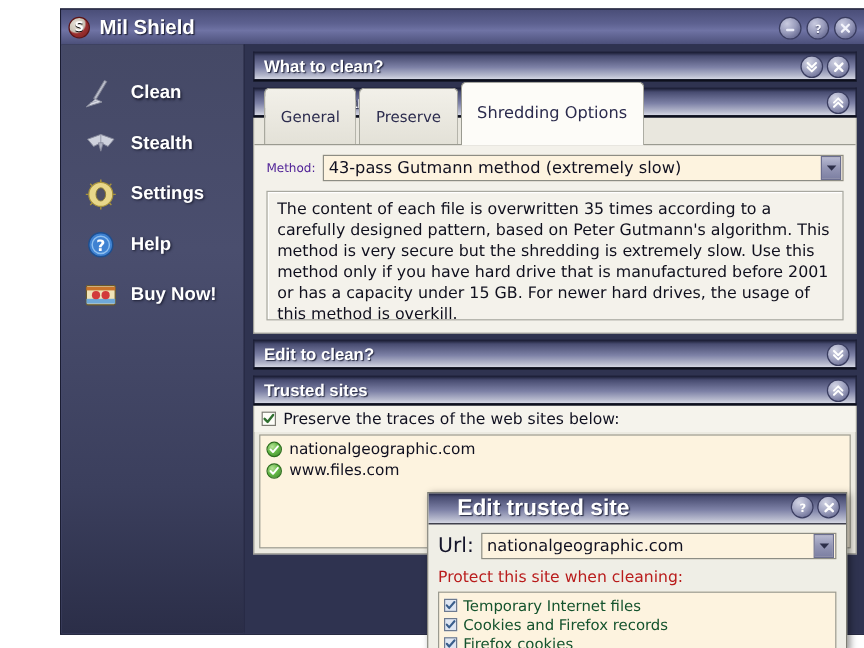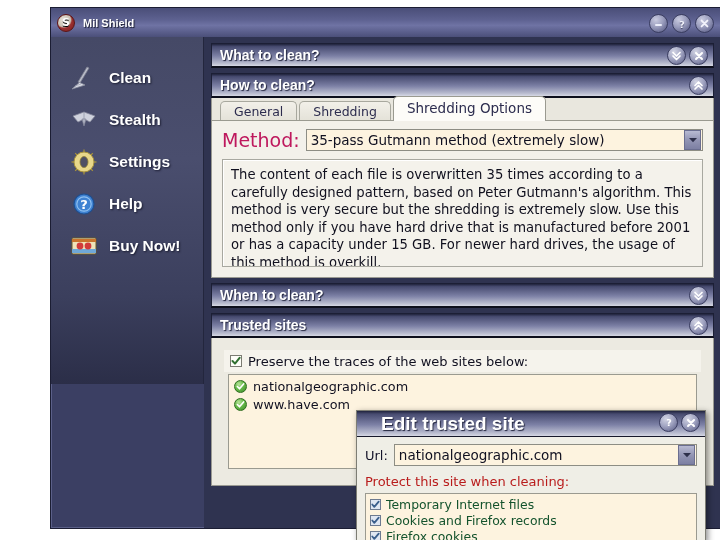--- a/index.html
+++ b/index.html
@@ -29,41 +29,41 @@
     width:18px;height:18px;border-radius:50%;
     background:radial-gradient(circle at 35% 30%,#e8e2d8 0%,#c9c2b4 45%,#9b3030 55%,#7a1f1f 100%);
     border:1px solid #5e1414;
     display:flex;align-items:center;justify-content:center;
     font-size:11px;font-weight:bold;color:#fff;
     text-shadow:0 1px 0 #000;
     box-sizing:border-box;
     flex:none;
   }
   .app-title{
-    margin-left:8px;color:#ffffff;font-weight:bold;font-size:11px;
+    margin-left:8px;color:#ffffff;font-weight:bold;font-size:17px;
     font-family:"Liberation Sans",sans-serif;
     text-shadow:1px 1px 1px #1a1c30;
     letter-spacing:0px;
   }
   .title-btns{position:absolute;right:7px;top:6px;display:flex;gap:4px;}
   .tbtn{
     width:19px;height:19px;border-radius:50%;
     background:radial-gradient(circle at 35% 28%,#c9cbe0 0%,#9a9dbd 45%,#6c6f96 78%,#4d5078 100%);
     border:1px solid #3a3d60;
     display:flex;align-items:center;justify-content:center;
     color:#f0f0f8;font-size:12px;font-weight:bold;
     font-family:"DejaVu Sans",sans-serif;
     box-sizing:border-box;cursor:pointer;
     text-shadow:0 1px 1px #3a3d60;
   }
   .tbtn svg{display:block;}
 
   
   .sidenav{
-    position:absolute;left:0;top:29px;width:152px;height:347px;
+    position:absolute;left:0;top:29px;width:152px;height:491px;
     background:linear-gradient(to bottom,#454966 0%,#4a4e6e 35%,#3b3f5d 75%,#2b2e48 100%);
     border-right:1px solid #23263d;
   }
   .nav-list{padding-top:20px;}
   .nav-item{
     display:flex;align-items:center;height:42px;padding-left:16px;cursor:pointer;
   }
   .nav-ico{width:34px;height:30px;flex:none;display:flex;align-items:center;justify-content:center;}
   .nav-label{
     margin-left:8px;color:#ffffff;font-weight:bold;font-size:15.5px;
@@ -122,21 +122,21 @@
   }
 
   
   .tabstrip{
     display:flex;align-items:flex-end;height:23px;
     background:#e9e7de;
     padding-left:8px;padding-top:4px;
     box-sizing:border-box;
   }
   .tab{
-    height:21px;line-height:20px;padding:0 13px;
+    height:21px;line-height:20px;padding:14px 13px;
     font-size:12.5px;color:#2c2c4e;
     font-family:"DejaVu Sans",sans-serif;
     background:linear-gradient(to bottom,#f2f0e9 0%,#e2e0d6 100%);
     border:1px solid #a8a89e;
     border-bottom:none;
     border-radius:5px 5px 0 0;
     margin-right:2px;
     cursor:pointer;
     position:relative;top:2px;
   }
@@ -149,21 +149,21 @@
   }
   .tabpane{
     background:#f3f1ea;
     border-top:1px solid #9a9a90;
     padding:8px 10px 10px 10px;
     margin-top:-1px;
     position:relative;
   }
   .method-row{display:flex;align-items:center;margin-bottom:8px;}
   .method-label{
-    font-size:19px;color:#be185d;font-family:"DejaVu Sans",sans-serif;
+    font-size:10px;color:#4c1d95;font-family:"DejaVu Sans",sans-serif;
     margin-right:6px;
   }
   .combo{
     flex:1;height:22px;display:flex;align-items:center;
     background:#fdf3df;
     border:1px solid #8d8d84;
     box-sizing:border-box;
     position:relative;
   }
   .combo-val{
@@ -182,21 +182,21 @@
     border:1px solid #a8a8a0;
     box-shadow:1px 1px 0 #ffffff inset;
     padding:6px 8px 8px 8px;
     font-size:13.2px;line-height:17.5px;color:#10101e;
     font-family:"DejaVu Sans",sans-serif;
     height:108px;box-sizing:border-box;
     overflow:hidden;
   }
 
   
-  .trusted-body{padding:12px;}
+  .trusted-body{padding:0;}
   .preserve-row{
     display:flex;align-items:center;height:22px;
     background:#f5f3ec;padding-left:6px;
   }
   .chk{
     width:12px;height:12px;flex:none;
     background:#fdfdf8;border:1px solid #7b7b72;
     display:flex;align-items:center;justify-content:center;
     box-sizing:border-box;cursor:pointer;
   }
@@ -241,21 +241,21 @@
   }
   .dlg-title-text{
     margin-left:24px;color:#ffffff;font-weight:bold;font-size:19px;
     font-family:"Liberation Sans",sans-serif;
     text-shadow:1px 1px 1px #23263e;
   }
   .dlg-btns{position:absolute;right:5px;top:2px;display:flex;gap:3px;}
   .dlg-body{padding:7px 8px 0 8px;background:#efeee6;height:105px;box-sizing:border-box;}
   .url-row{display:flex;align-items:center;margin-bottom:8px;}
   .url-label{
-    font-size:13px;color:#14142a;font-family:"DejaVu Sans",sans-serif;margin-right:6px;
+    font-size:17px;color:#14142a;font-family:"DejaVu Sans",sans-serif;margin-right:6px;
   }
   .protect-label{
     font-size:13px;color:#b91c1c;font-family:"DejaVu Sans",sans-serif;
     margin-bottom:4px;
   }
   .protect-list{
     background:#fdf3df;border:1px solid #9a9a90;
     padding:2px 0 0 4px;height:48px;box-sizing:border-box;overflow:hidden;
   }
   .protect-row{display:flex;align-items:center;height:16px;cursor:pointer;}
@@ -398,43 +398,43 @@
             <div class="pbtn">
               <svg width="13" height="13" viewBox="0 0 13 13">
                   <path d="M3 6.5 L6.5 3 L10 6.5 M3 10 L6.5 6.5 L10 10" fill="none" stroke="#ffffff" stroke-width="1.7" stroke-linecap="round" stroke-linejoin="round"></path>
                 </svg>
             </div>
           </div>
         </div>
         <div class="panel-body">
           <div class="tabstrip">
             <div class="tab">General</div>
-            <div class="tab">Shredding</div>
+            <div class="tab">Preserve</div>
             <div class="tab active">Shredding Options</div>
           </div>
           <div class="tabpane">
             <div class="method-row">
               <div class="method-label">Method:</div>
               <div class="combo">
-                <div class="combo-val">35-pass Gutmann method (extremely slow)</div>
+                <div class="combo-val">43-pass Gutmann method (extremely slow)</div>
                 <div class="combo-arrow">
                   <svg width="10" height="8" viewBox="0 0 10 8">
                       <path d="M1 2 L5 6.2 L9 2 Z" fill="#2d2f4a"></path>
                     </svg>
                 </div>
               </div>
             </div>
             <div class="desc-box">The content of each file is overwritten 35 times according to a carefully designed pattern, based on Peter Gutmann's algorithm. This method is very secure but the shredding is extremely slow. Use this method only if you have hard drive that is manufactured before 2001 or has a capacity under 15 GB. For newer hard drives, the usage of this method is overkill.</div>
           </div>
         </div>
       </div>
 
       <div class="panel">
         <div class="panel-head">
-          <div class="panel-title">When to clean?</div>
+          <div class="panel-title">Edit to clean?</div>
           <div class="panel-ctrls">
             <div class="pbtn">
               <svg width="13" height="13" viewBox="0 0 13 13">
                   <path d="M3 3.5 L6.5 7 L10 3.5 M3 7 L6.5 10.5 L10 7" fill="none" stroke="#ffffff" stroke-width="1.7" stroke-linecap="round" stroke-linejoin="round"></path>
                 </svg>
             </div>
           </div>
         </div>
       </div>
 
@@ -466,21 +466,21 @@
                   </svg>
               </span>
               <span class="site-label">nationalgeographic.com</span>
             </div>
             <div class="site-row">
               <span class="site-ico">
                 <svg width="9" height="9" viewBox="0 0 9 9">
                     <path d="M1.4 4.5 L3.5 6.8 L7.6 1.9" fill="none" stroke="#ffffff" stroke-width="1.6" stroke-linecap="round" stroke-linejoin="round"></path>
                   </svg>
               </span>
-              <span class="site-label">www.have.com</span>
+              <span class="site-label">www.files.com</span>
             </div>
           </div>
         </div>
       </div>
 
     </div>
   </div>
 
   <div class="dialog">
     <div class="dlg-title">

